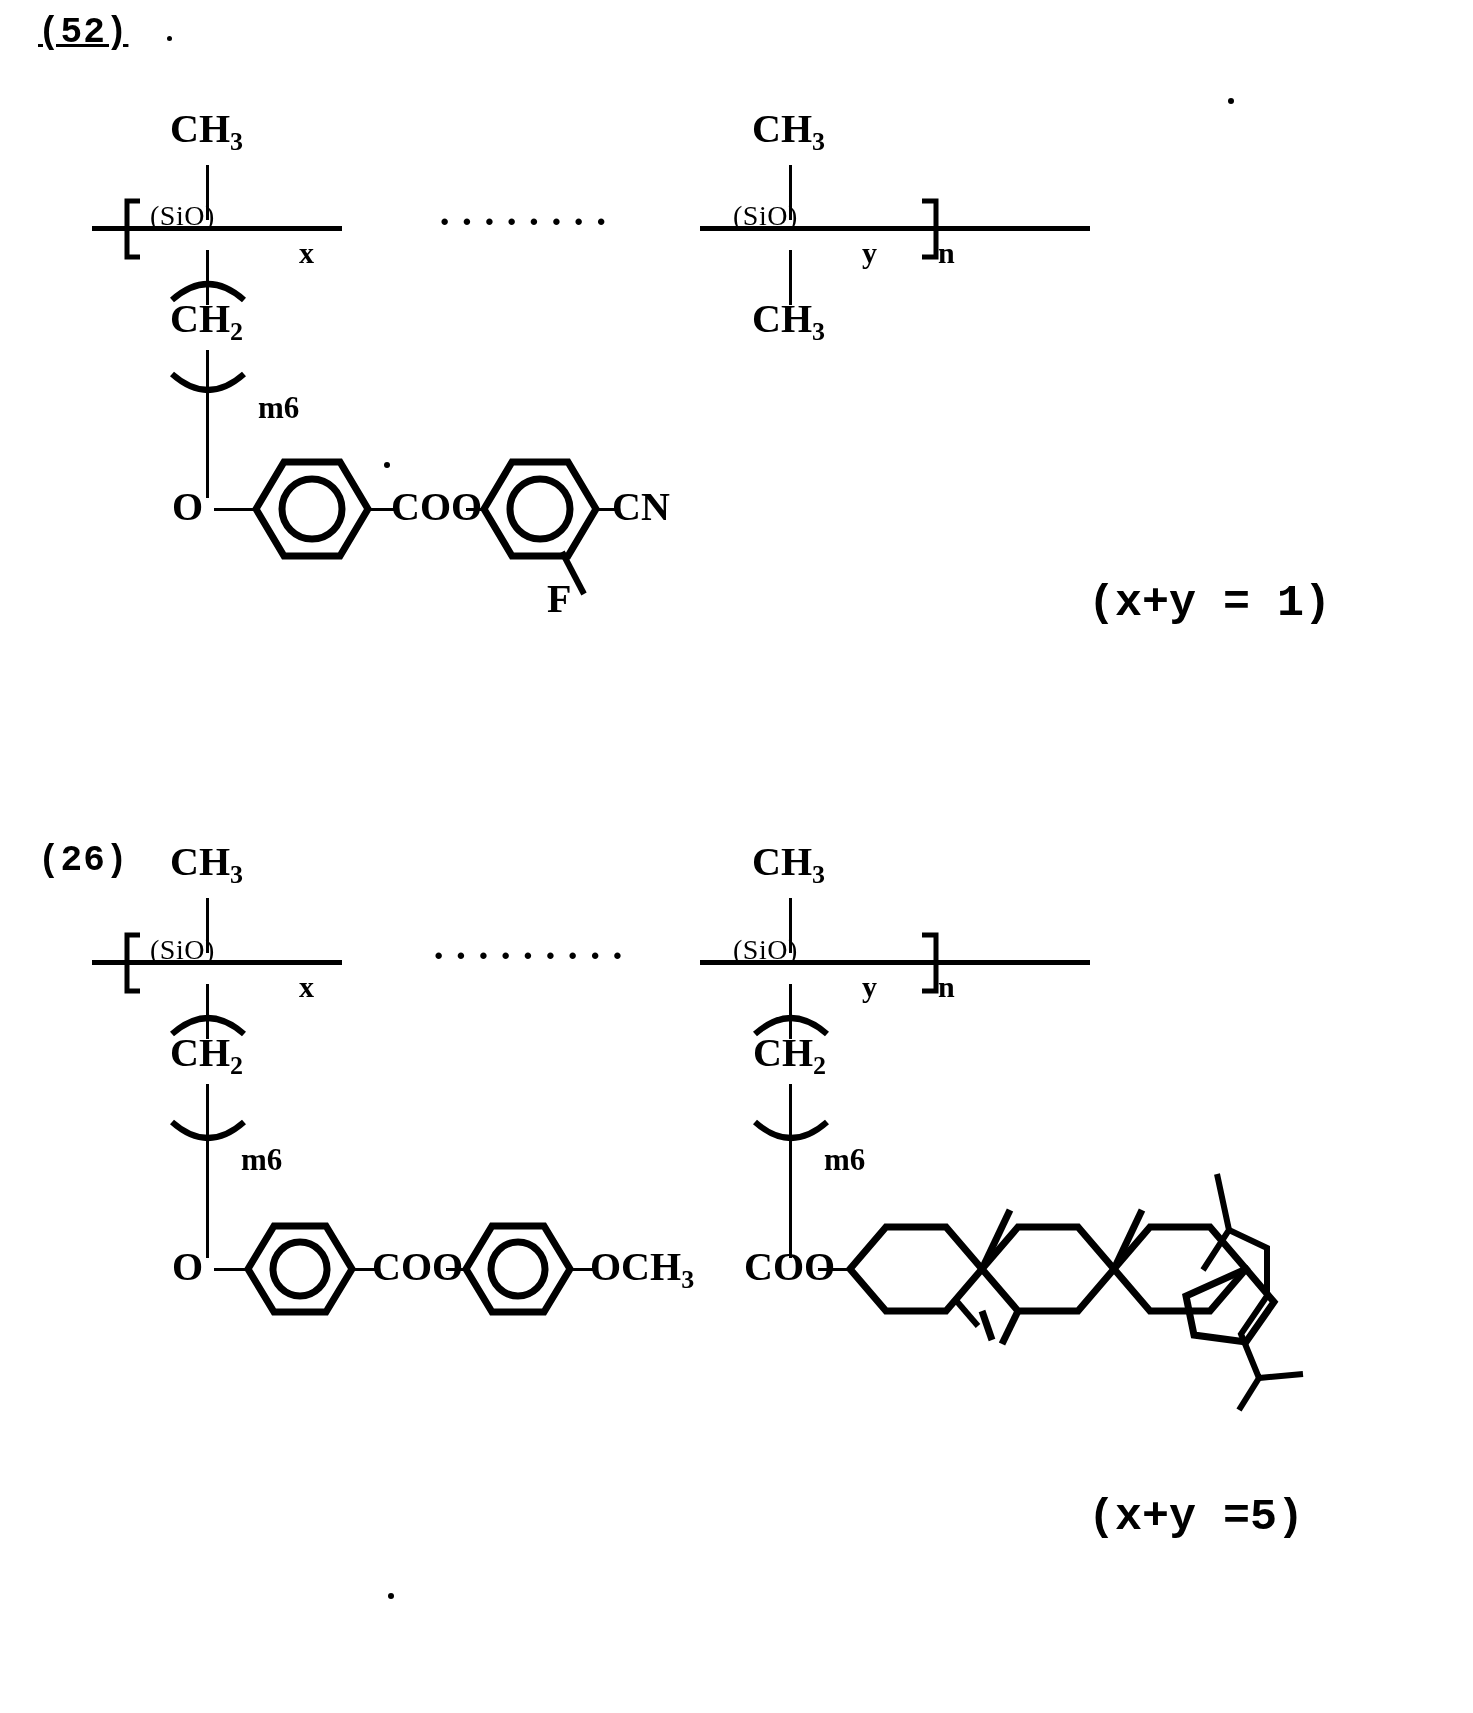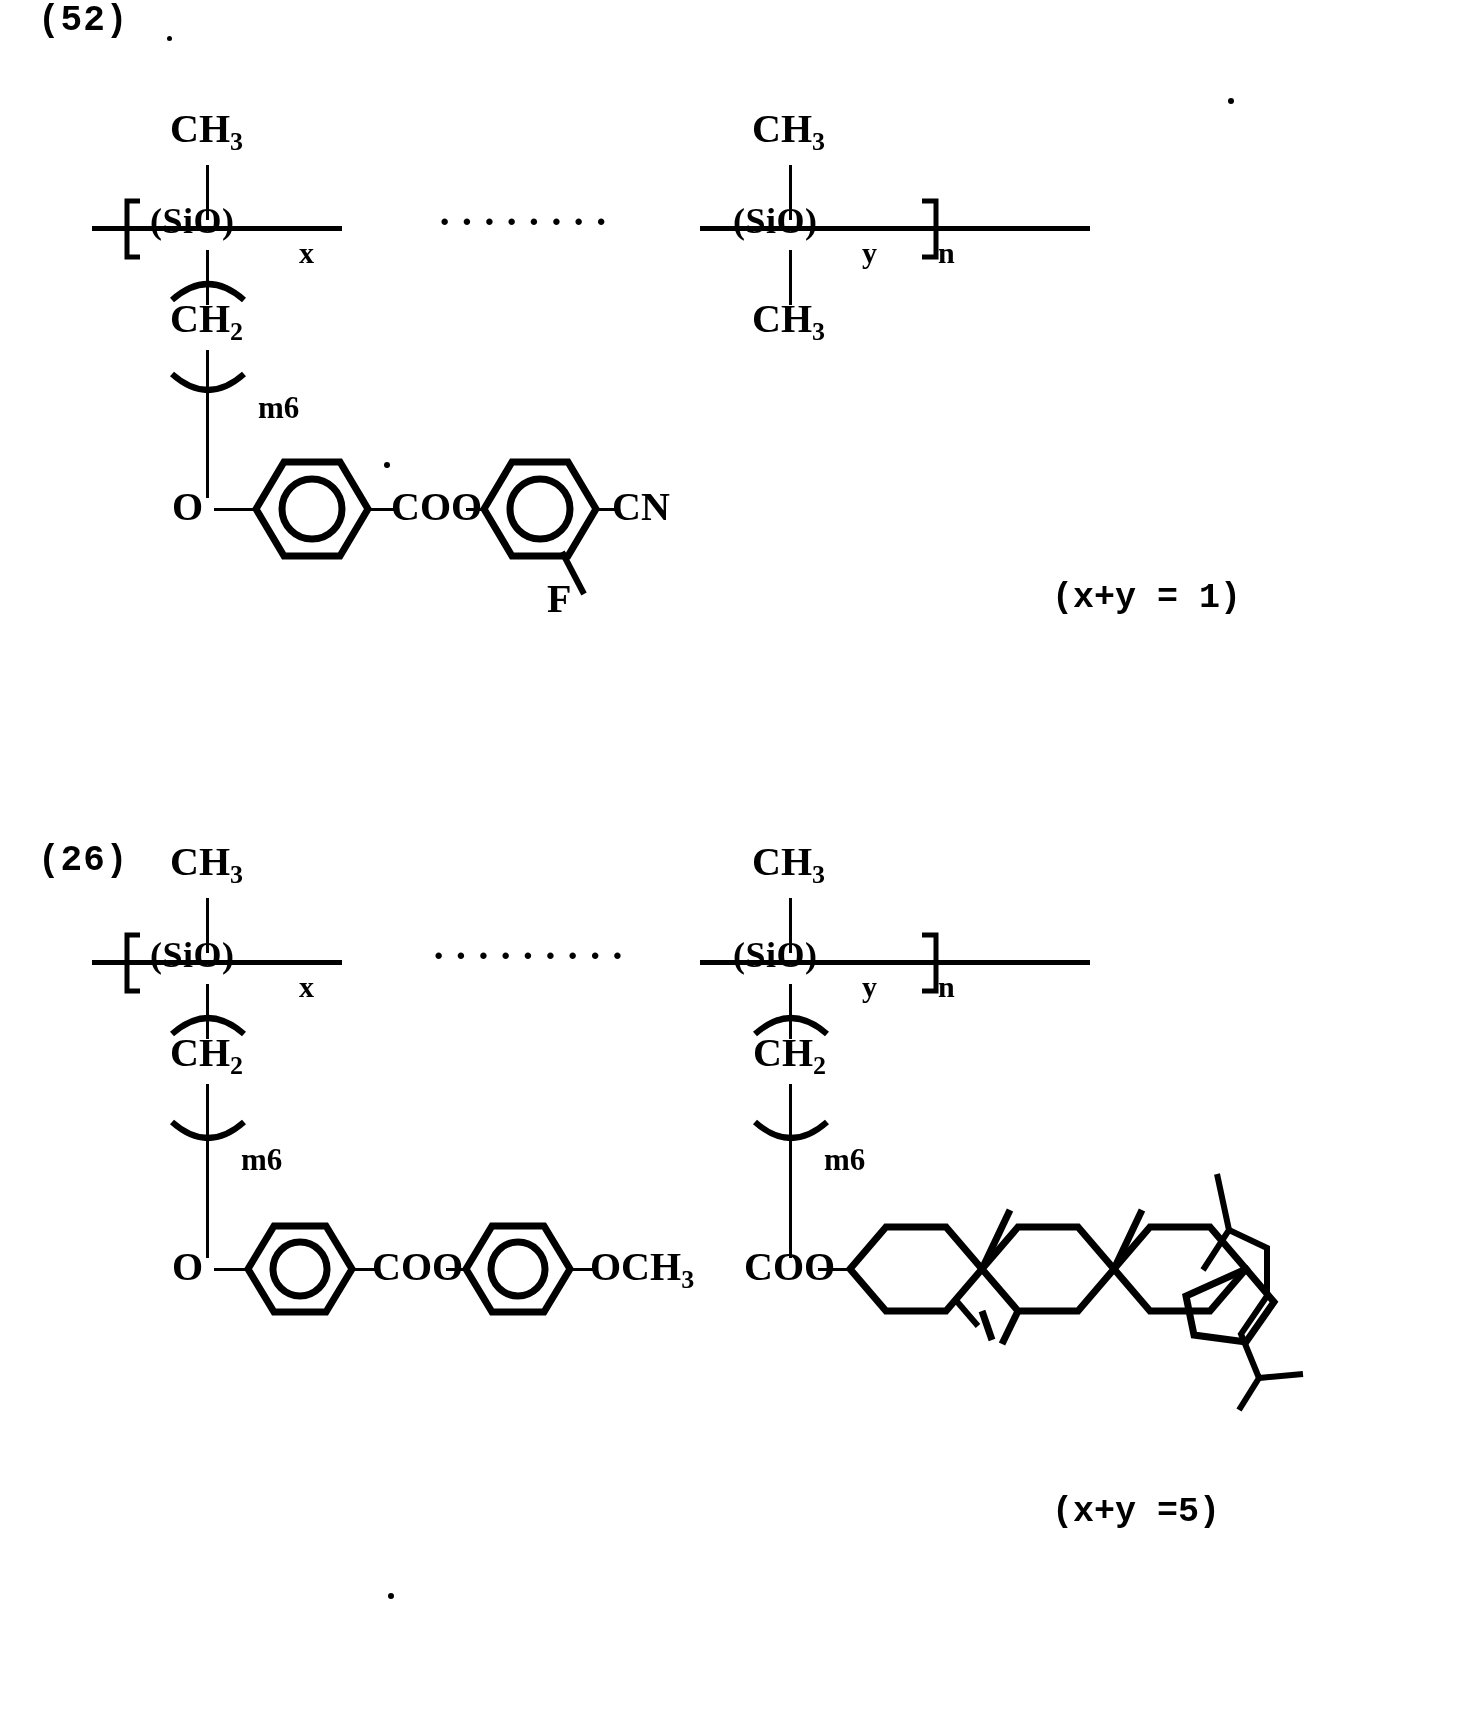--- a/index.html
+++ b/index.html
@@ -15,48 +15,48 @@
     font-size:36px;font-weight:700;letter-spacing:1px;
   }
   .atom{
     font-family:"Liberation Serif", serif;
     font-size:40px;font-weight:700;letter-spacing:0px;
     white-space:nowrap;
   }
   .atom .sub{font-size:26px;vertical-align:-0.32em;font-weight:700;}
   .sioTxt{
     font-family:"Liberation Serif", serif;
-    font-size:36px;font-weight:700;letter-spacing:0.5px;white-space:nowrap;
+    font-size:28px;font-weight:400;letter-spacing:0.5px;white-space:nowrap;
   }
   .idx{
     font-family:"Liberation Serif", serif;
     font-size:30px;font-weight:700;
   }
   .m6{
     font-family:"Liberation Serif", serif;
     font-size:31px;font-weight:700;
   }
   .eqtxt{
     font-family:"Liberation Mono", monospace;
-    font-size:35px;font-weight:700;white-space:nowrap;
+    font-size:45px;font-weight:700;white-space:nowrap;margin-left:36px;
   }
   .vline{background:#000;width:3px;}
   .hline{background:#000;height:5px;}
   .thin{background:#000;height:3px;}
   .dots{
     font-family:"Liberation Serif", serif;
     font-size:40px;font-weight:700;letter-spacing:9px;
   }
   svg{display:block;overflow:visible;}
   .speck{position:absolute;background:#000;border-radius:50%;}
 </style>
 </head>
 <body>
 
-<div class="abs struct-num" style="left:38px;top:0;">(52)</div>
+<div class="abs struct-num" style="left:38px;top:12px;text-decoration:underline;">(52)</div>
 
 <div class="speck" style="left:167px;top:36px;width:5px;height:5px;"></div>
 <div class="speck" style="left:1228px;top:98px;width:6px;height:6px;"></div>
 <div class="speck" style="left:384px;top:462px;width:6px;height:6px;"></div>
 
 <div class="abs atom" style="left:170px;top:105px;">
   <span>CH</span><span class="sub">3</span>
 </div>
 <div class="abs vline" style="left:206px;top:165px;height:55px;"></div>
 

